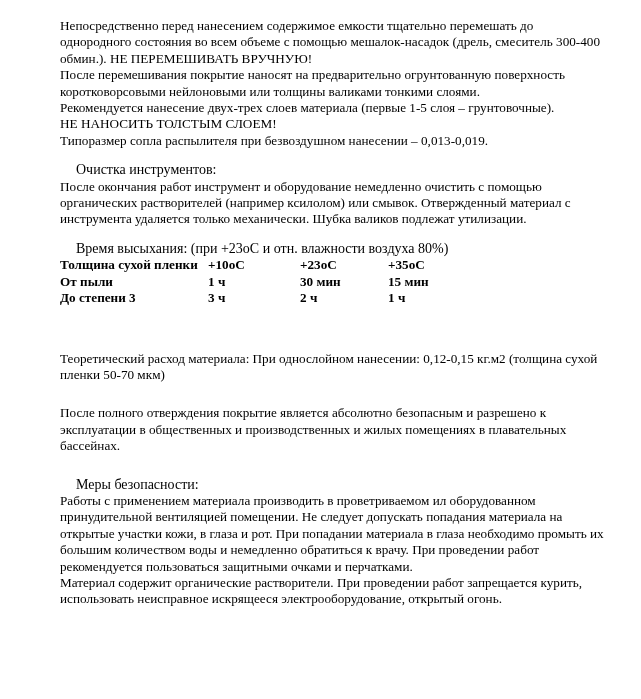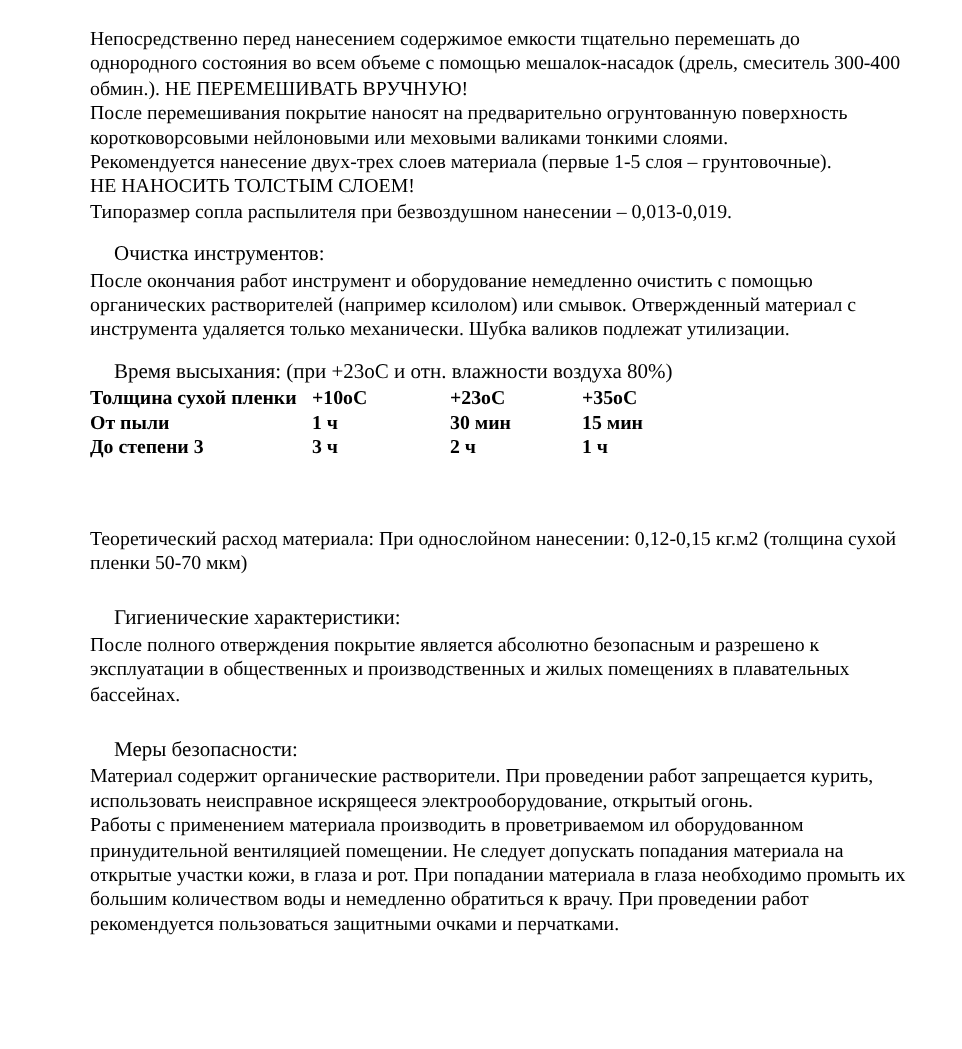--- a/index.html
+++ b/index.html
@@ -53,21 +53,21 @@
     line-height: 16.4px;
     margin-left: 16px;
   }
 </style>
 </head>
 <body>
 
 <div class="page">
 
   <p> Непосредственно перед нанесением содержимое емкости тщательно перемешать до однородного состояния во всем объеме с помощью мешалок-насадок (дрель, смеситель 300-400 обмин.). НЕ ПЕРЕМЕШИВАТЬ ВРУЧНУЮ!</p>
-  <p> После перемешивания покрытие наносят на предварительно огрунтованную поверхность коротковорсовыми нейлоновыми или меховыми валиками тонкими слоями.</p>
+  <p> После перемешивания покрытие наносят на предварительно огрунтованную поверхность коротковорсовыми нейлоновыми или толщины валиками тонкими слоями.</p>
   <p>Рекомендуется нанесение двух-трех слоев материала (первые 1-5 слоя – грунтовочные).</p>
   <p>НЕ НАНОСИТЬ ТОЛСТЫМ СЛОЕМ!</p>
   <p> Типоразмер сопла распылителя при безвоздушном нанесении – 0,013-0,019.</p>
 
   <div class="gap"></div>
 
   <p class="heading">Очистка инструментов:</p>
   <p> После окончания работ инструмент и оборудование немедленно очистить с помощью органических растворителей (например ксилолом) или смывок. Отвержденный материал с инструмента удаляется только механически. Шубка валиков подлежат утилизации.</p>
 
   <div class="gap"></div>
@@ -102,23 +102,22 @@
 
 
   <div class="gap"></div>
   <div class="gap-sm"></div>
 
   <p>Теоретический расход материала: При однослойном нанесении: 0,12-0,15 кг.м2 (толщина сухой пленки 50-70 мкм)</p>
 
   <div class="gap"></div>
   <div class="gap-sm"></div>
 
-  <p class="heading">Гигиенические характеристики:</p>
   <p> После полного отверждения покрытие является абсолютно безопасным и разрешено к эксплуатации в общественных и производственных и жилых помещениях в плавательных бассейнах.</p>
 
   <div class="gap"></div>
   <div class="gap-sm"></div>
 
   <p class="heading">Меры безопасности:</p>
+  <p> Работы с применением материала производить в проветриваемом ил оборудованном принудительной вентиляцией помещении. Не следует допускать попадания материала на открытые участки кожи, в глаза и рот. При попадании материала в глаза необходимо промыть их большим количеством воды и немедленно обратиться к врачу. При проведении работ рекомендуется пользоваться защитными очками и перчатками.</p>
   <p> Материал содержит органические растворители. При проведении работ запрещается курить, использовать неисправное искрящееся электрооборудование, открытый огонь.</p>
-  <p> Работы с применением материала производить в проветриваемом ил оборудованном принудительной вентиляцией помещении. Не следует допускать попадания материала на открытые участки кожи, в глаза и рот. При попадании материала в глаза необходимо промыть их большим количеством воды и немедленно обратиться к врачу. При проведении работ рекомендуется пользоваться защитными очками и перчатками.</p>
 
 </div>
 
 </body></html>

